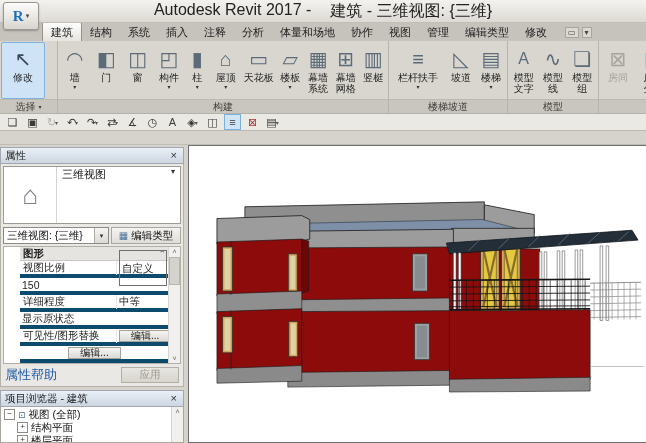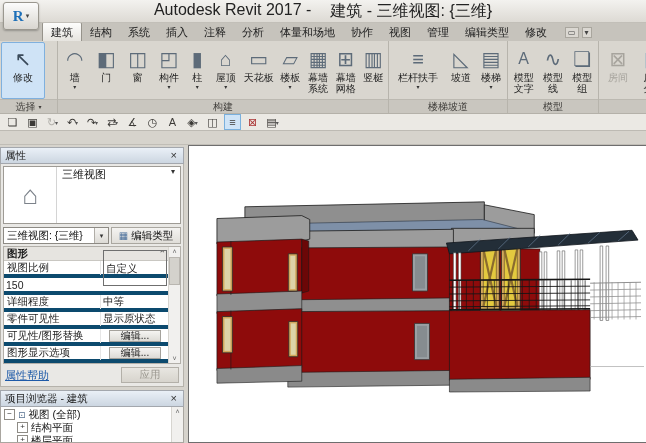--- a/index.html
+++ b/index.html
@@ -66,35 +66,35 @@
   .ts-label .sp{flex:1;}
   .ts-dd{font-size:8px;color:#333;}
   .inst-row{display:flex;margin:1px 2px;height:17px;flex:0 0 17px;gap:2px;}
   .combo{flex:1;background:#fff;border:1px solid #8d8a84;font-size:10.5px;display:flex;align-items:center;padding:0 0 0 3px;color:#111;}
   .combo .sp{flex:1;}
   .combo-dd{width:13px;align-self:stretch;background:linear-gradient(#f6f5f3,#dcdad5);border-left:1px solid #b0ada7;display:flex;align-items:center;justify-content:center;font-size:7px;color:#333;}
   .edit-type{width:64px;display:flex;align-items:center;gap:3px;font-size:10.5px;color:#111;background:linear-gradient(#f4f3f1,#e0ded9);border:1px solid #aaa7a0;padding:0 2px;justify-content:center;}
   .et-ico{font-size:10px;color:#4a6f9b;}
 
   .ptable-wrap{margin:1px 2px 0 2px;position:relative;background:#fff;border:1px solid #b2afa9;height:116px;flex:0 0 116px;overflow:hidden;}
-  .ptable{position:absolute;left:0;top:0;right:11px;}
+  .ptable{position:absolute;left:16px;top:0;right:11px;}
   .prow{display:flex;height:13px;border-bottom:4px solid #0c4a6e;align-items:center;font-size:10.5px;}
   .prow.group{background:#e6e4e0;font-weight:bold;color:#1a1a1a;border-bottom:1px solid #c9c7c2;}
   .prow.group .gl{padding:0 3px;flex:1;}
   .prow.group .pin{font-weight:normal;font-size:9px;color:#555;padding-right:3px;}
   .plbl{width:90px;flex:0 0 90px;padding:0 3px;border-right:1px solid #e6e6e6;color:#1d1d1d;white-space:nowrap;overflow:hidden;}
   .pval{flex:1;padding:0 2px;display:flex;align-items:center;color:#1d1d1d;white-space:nowrap;overflow:hidden;min-width:0;}
   .vbox{flex:1;border:1px solid #6f6f6f;height:10px;line-height:10px;padding:12px 2px;}
   .ebtn{margin:0 auto;border:1px solid #a5a29c;background:linear-gradient(#f5f4f2,#dddbd6);font-size:10px;line-height:10px;padding:0 11px;color:#222;}
   .pscroll{position:absolute;right:0;top:0;bottom:0;width:11px;background:#f1f0ee;border-left:1px solid #d7d5d0;display:flex;flex-direction:column;align-items:center;justify-content:space-between;font-size:7px;color:#666;}
   .pscroll .thumb{width:9px;flex:0 0 26px;background:#d4d2cc;border:1px solid #b9b6b0;margin:1px 0;}
   .sarr{line-height:9px;}
 
   .pfooter{display:flex;align-items:center;justify-content:space-between;padding:2px 4px;height:18px;flex:0 0 18px;}
-  .help-link{font-size:11px;color:#1e5aa8;text-decoration:underline;}
+  .help-link{font-size:13px;color:#1e5aa8;}
   .apply-btn{width:56px;height:14px;font-size:10.5px;color:#9a978f;background:linear-gradient(#e8e6e1,#d7d4cd);border:1px solid #b3b0a9;display:flex;align-items:center;justify-content:center;}
 
   .browser{flex:1;display:flex;flex-direction:column;margin-top:3px;min-height:0;}
   .tree-wrap{flex:1;background:#fff;border:1px solid #a9a6a0;border-top:none;position:relative;overflow:hidden;}
   .tree{position:absolute;left:1px;top:1px;right:12px;}
   .titem{display:flex;align-items:center;height:13px;font-size:10.5px;color:#111;white-space:nowrap;}
   .titem .expander{width:9px;height:9px;border:1px solid #8f8c86;background:#fff;font-size:8px;line-height:7px;text-align:center;margin:0 3px 0 2px;color:#333;flex:0 0 9px;}
   .titem .ticon{font-size:9px;color:#56718f;margin-right:3px;}
   .titem.lvl1{padding-left:13px;}
   .tscroll{position:absolute;right:0;top:0;bottom:0;width:11px;background:#f1f0ee;border-left:1px solid #d7d5d0;display:flex;flex-direction:column;align-items:center;font-size:7px;color:#666;}
@@ -367,31 +367,29 @@
                 </span>
             </div>
             <div class="prow">
               <span class="pval">150</span>
             </div>
             <div class="prow">
               <span class="plbl">详细程度</span>
               <span class="pval">中等</span>
             </div>
             <div class="prow">
-              <span class="plbl">零件可见性</span>
               <span class="pval">显示原状态</span>
             </div>
             <div class="prow">
               <span class="plbl">可见性/图形替换</span>
               <span class="pval">
                   <span class="ebtn">编辑...</span>
                 </span>
             </div>
             <div class="prow">
-              <span class="plbl">图形显示选项</span>
               <span class="pval">
                   <span class="ebtn">编辑...</span>
                 </span>
             </div>
             <div class="prow">
               <span class="plbl">规程</span>
               <span class="pval">建筑</span>
             </div>
             <div class="prow">
               <span class="plbl">显示隐藏线</span>

